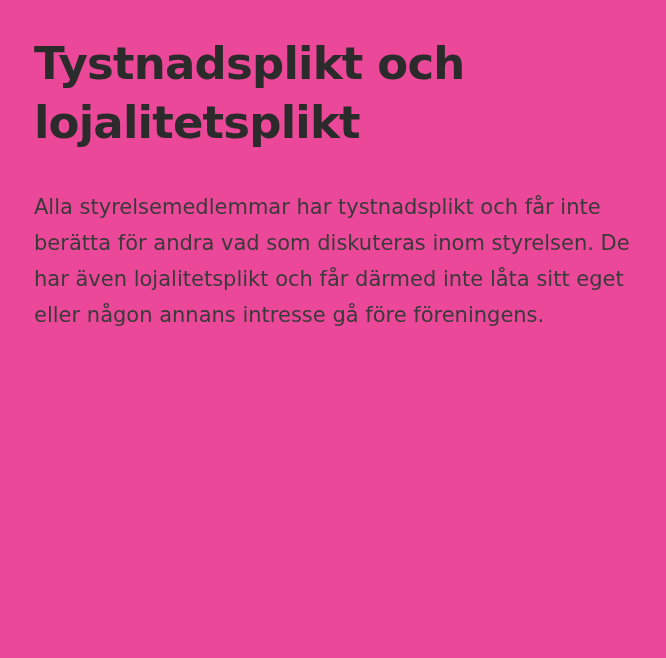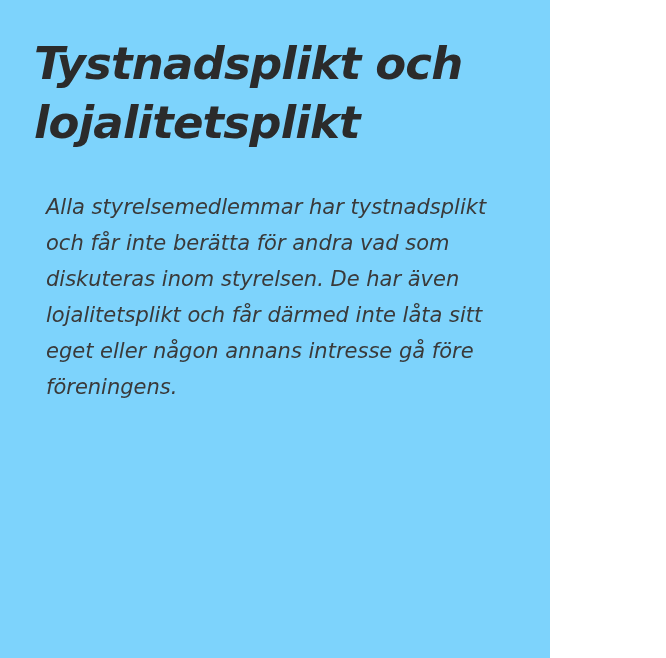--- a/index.html
+++ b/index.html
@@ -8,40 +8,38 @@
   }
   body {
     width: 666px;
     height: 658px;
     background: #ffffff;
     font-family: "DejaVu Sans", sans-serif;
     overflow: hidden;
   }
   .page {
     box-sizing: border-box;
-    width: 550px;
+    width: 666px;
     height: 658px;
     padding: 34px 34px 0 34px;
-    background: #7dd3fc;
-    font-style: italic;
+    background: #ec4899;
   }
   .article-title {
     margin: 0;
     padding: 0;
     font-family: "DejaVu Sans", sans-serif;
     font-weight: bold;
     font-size: 45px;
     line-height: 1.32;
     letter-spacing: -0.8px;
     color: #2b2b2b;
     max-width: 520px;
   }
   .article-body {
     margin-top: 36px;
-    margin-left: 12px;
   }
   .article-paragraph {
     margin: 0 0 34px 0;
     font-family: "DejaVu Sans", sans-serif;
     font-size: 21px;
     line-height: 1.72;
     color: #3a3a3a;
     max-width: 600px;
     font-weight: 400;
   }

